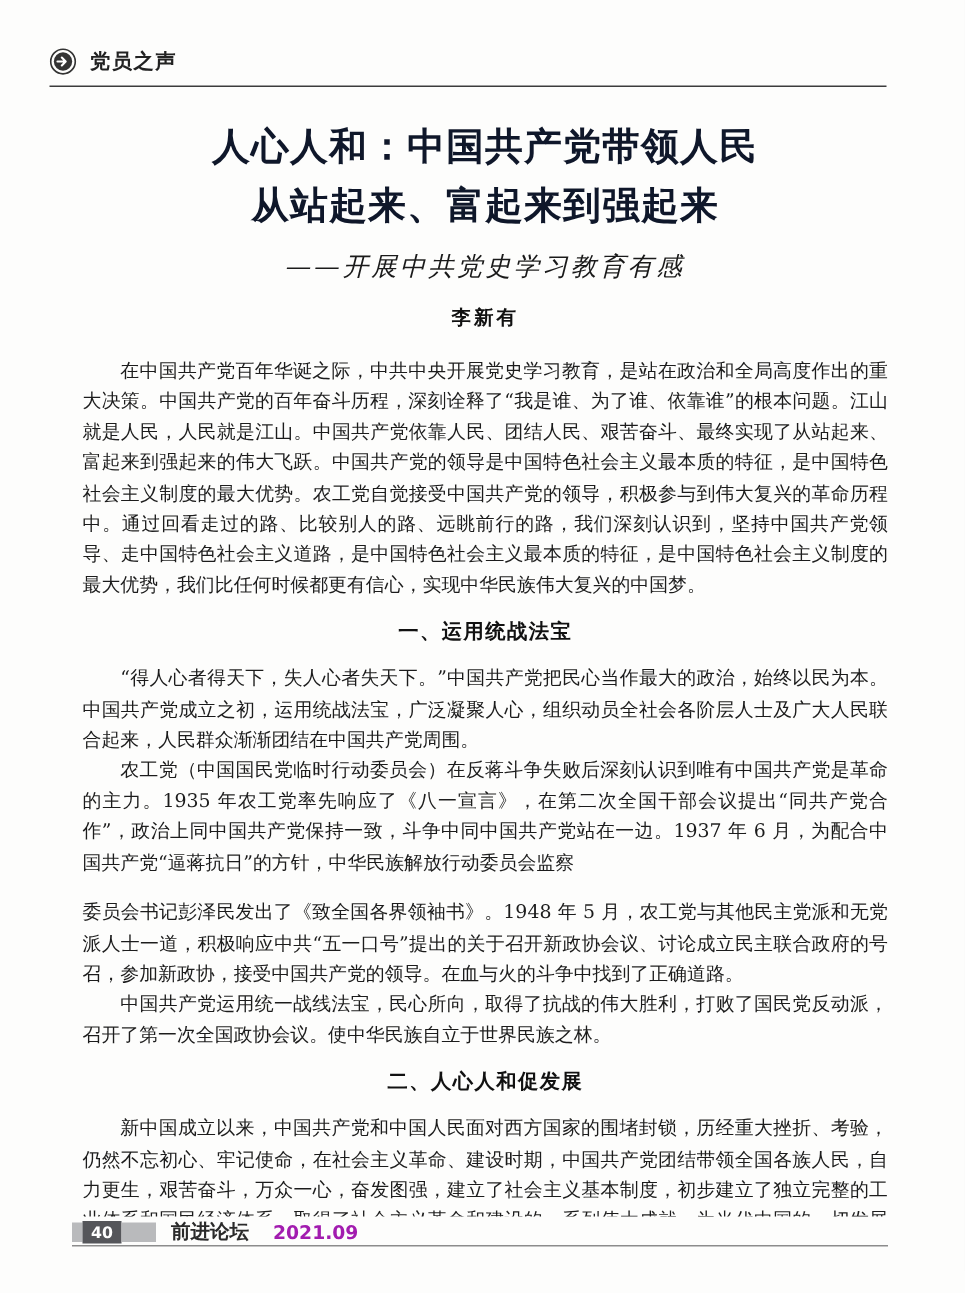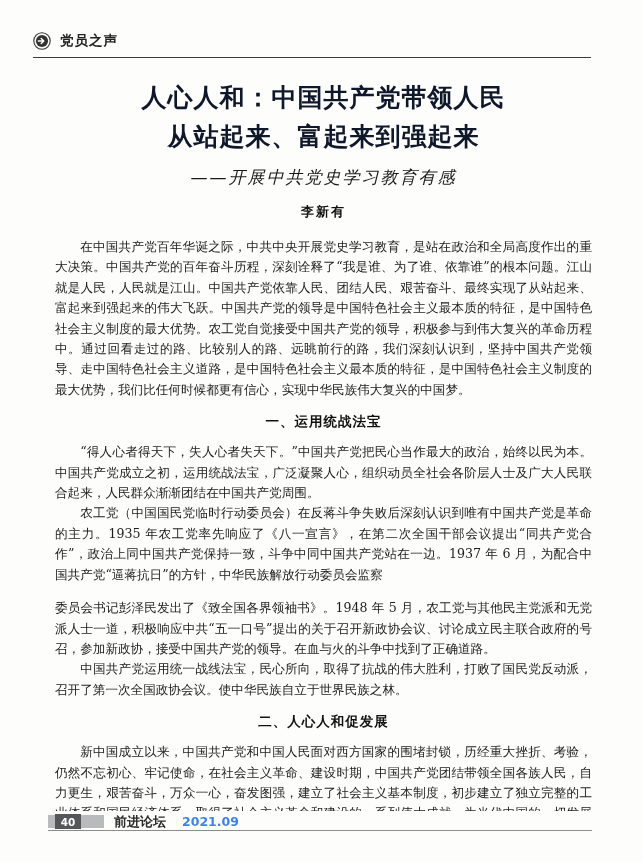--- a/index.html
+++ b/index.html
@@ -95,21 +95,21 @@
   }
   .footer-journal {
     margin-left: 10px;
     font-family: "DejaVu Sans", "Liberation Sans", sans-serif;
     font-weight: bold; font-size: 13px; color: #2a2a2a;
     line-height: 16px;
   }
   .footer-issue {
     margin-left: 16px;
     font-family: "DejaVu Sans", "Liberation Sans", sans-serif;
-    font-weight: bold; font-size: 12.5px; color: #3b82f6;
+    font-weight: bold; font-size: 12.5px; color: #a21caf;
     line-height: 16px;
   }
 </style>
 </head>
 <body>
 
 <div class="page">
 
   <div class="header">
     <span class="header-icon">

